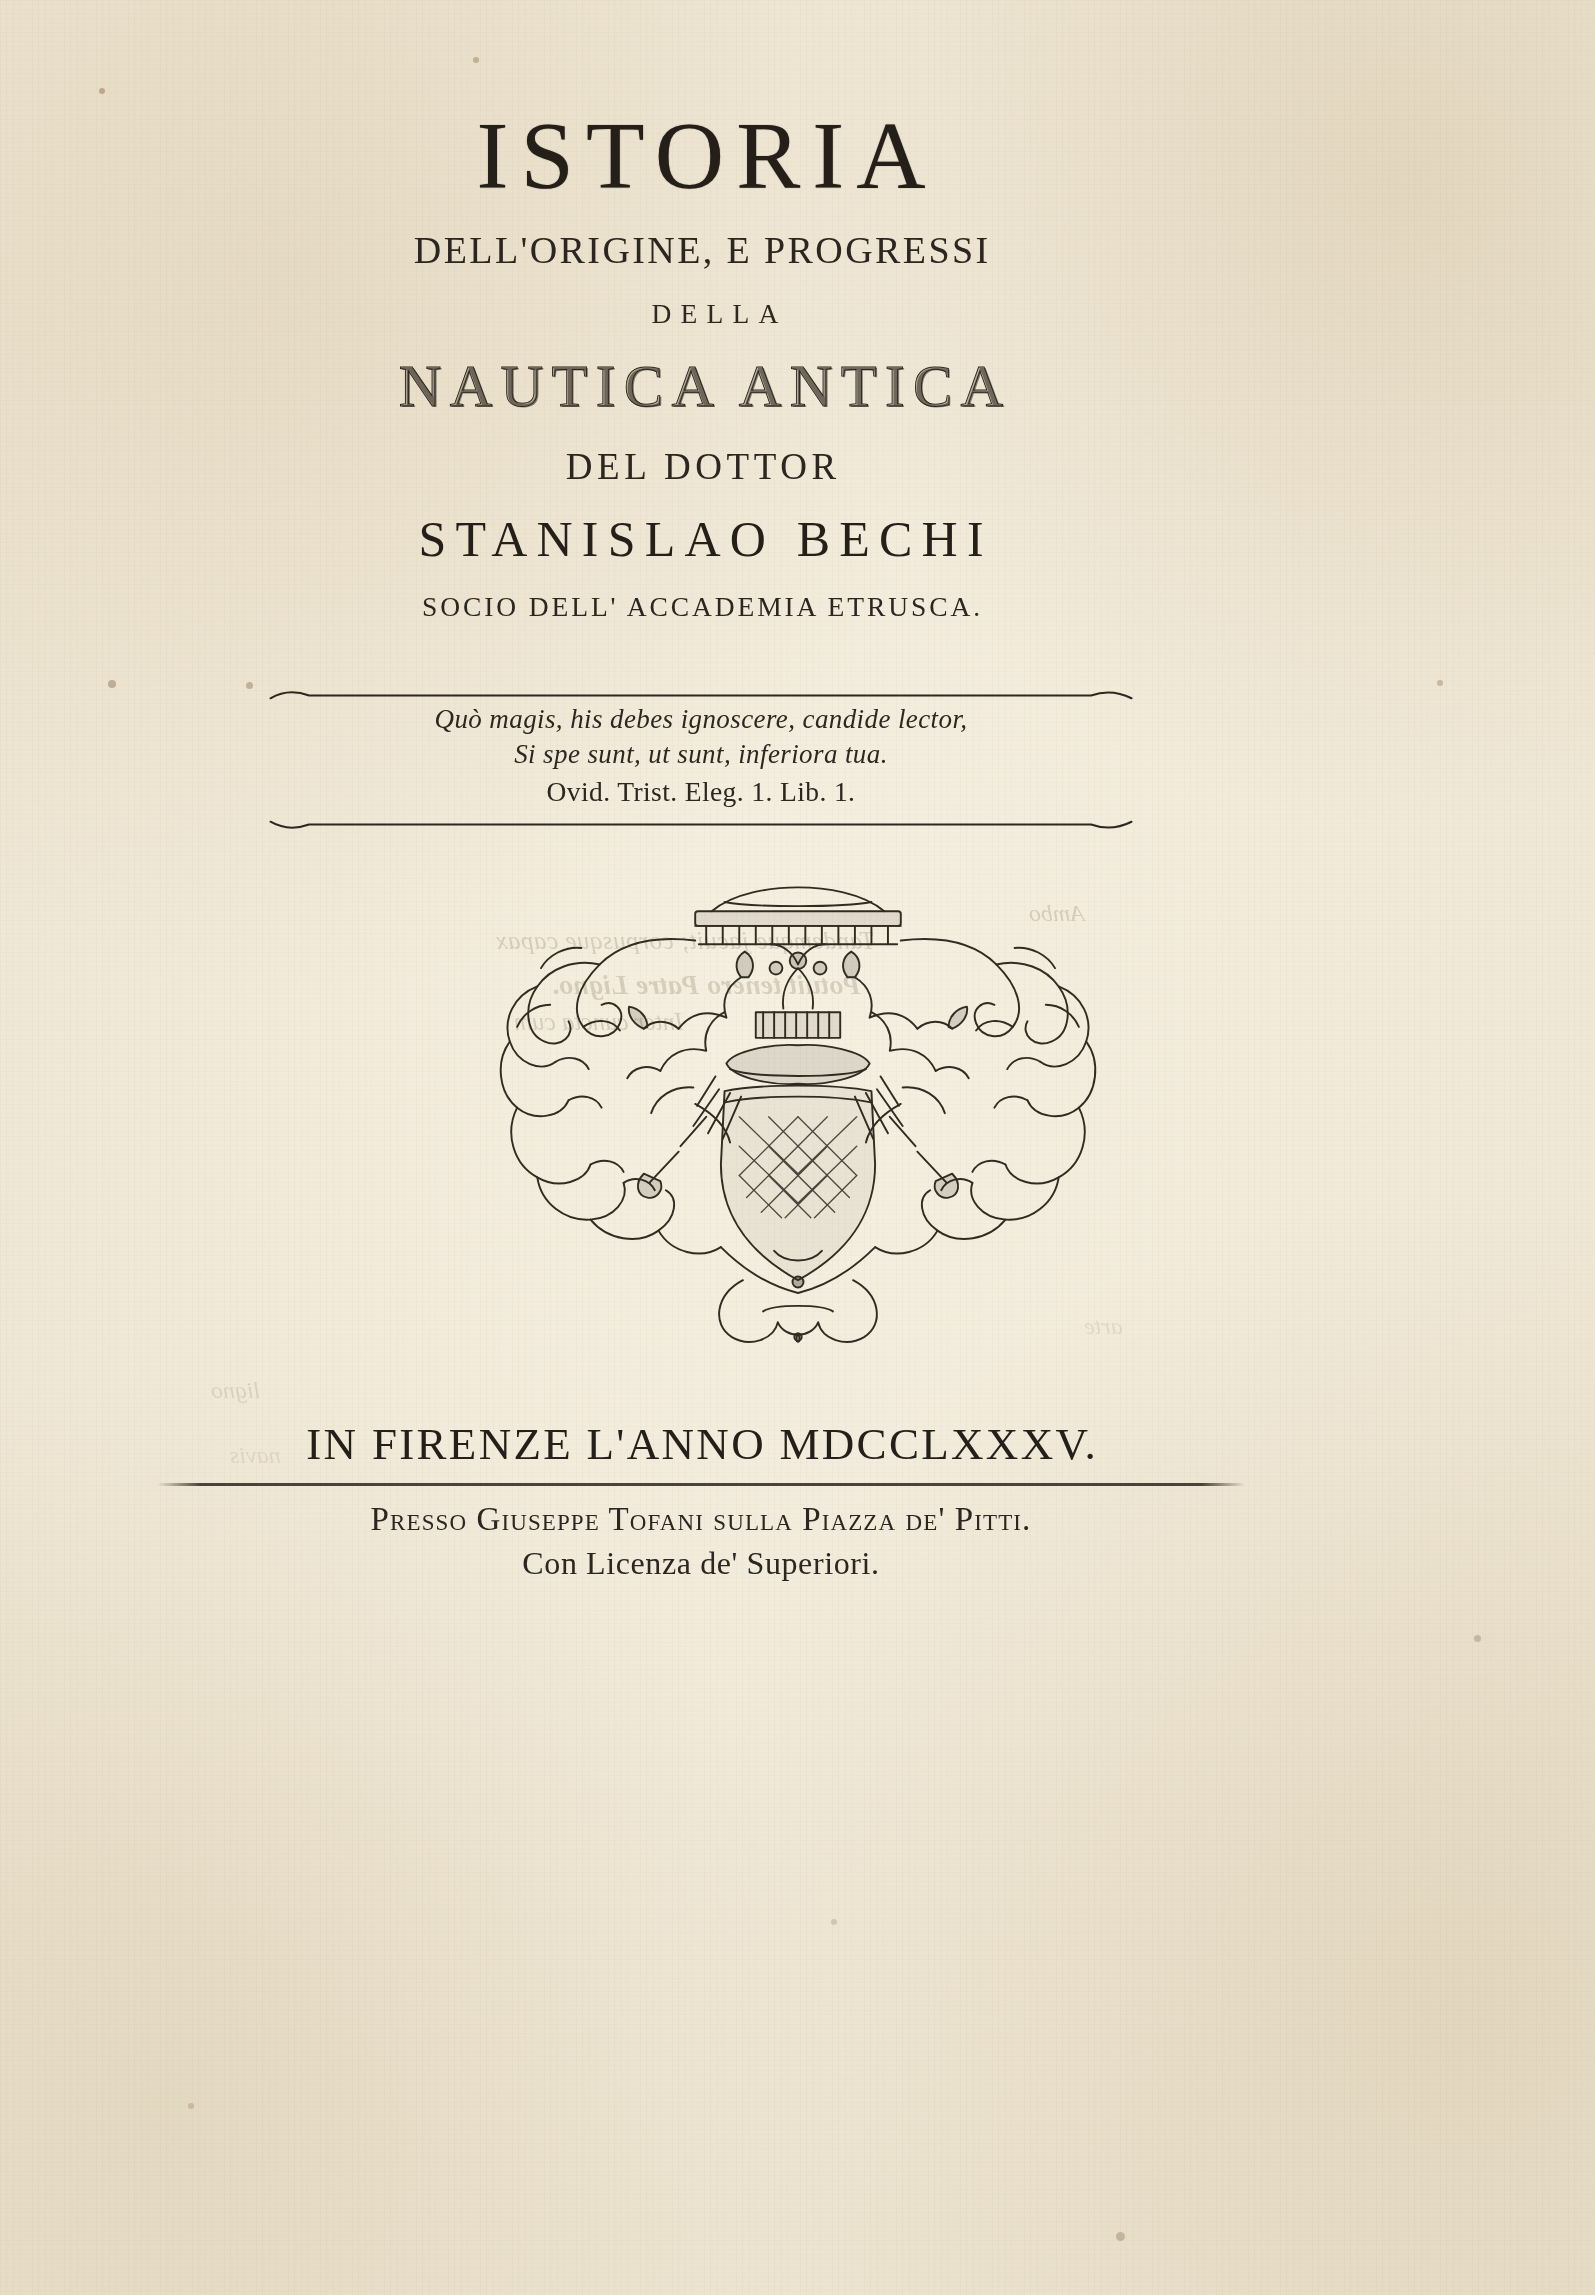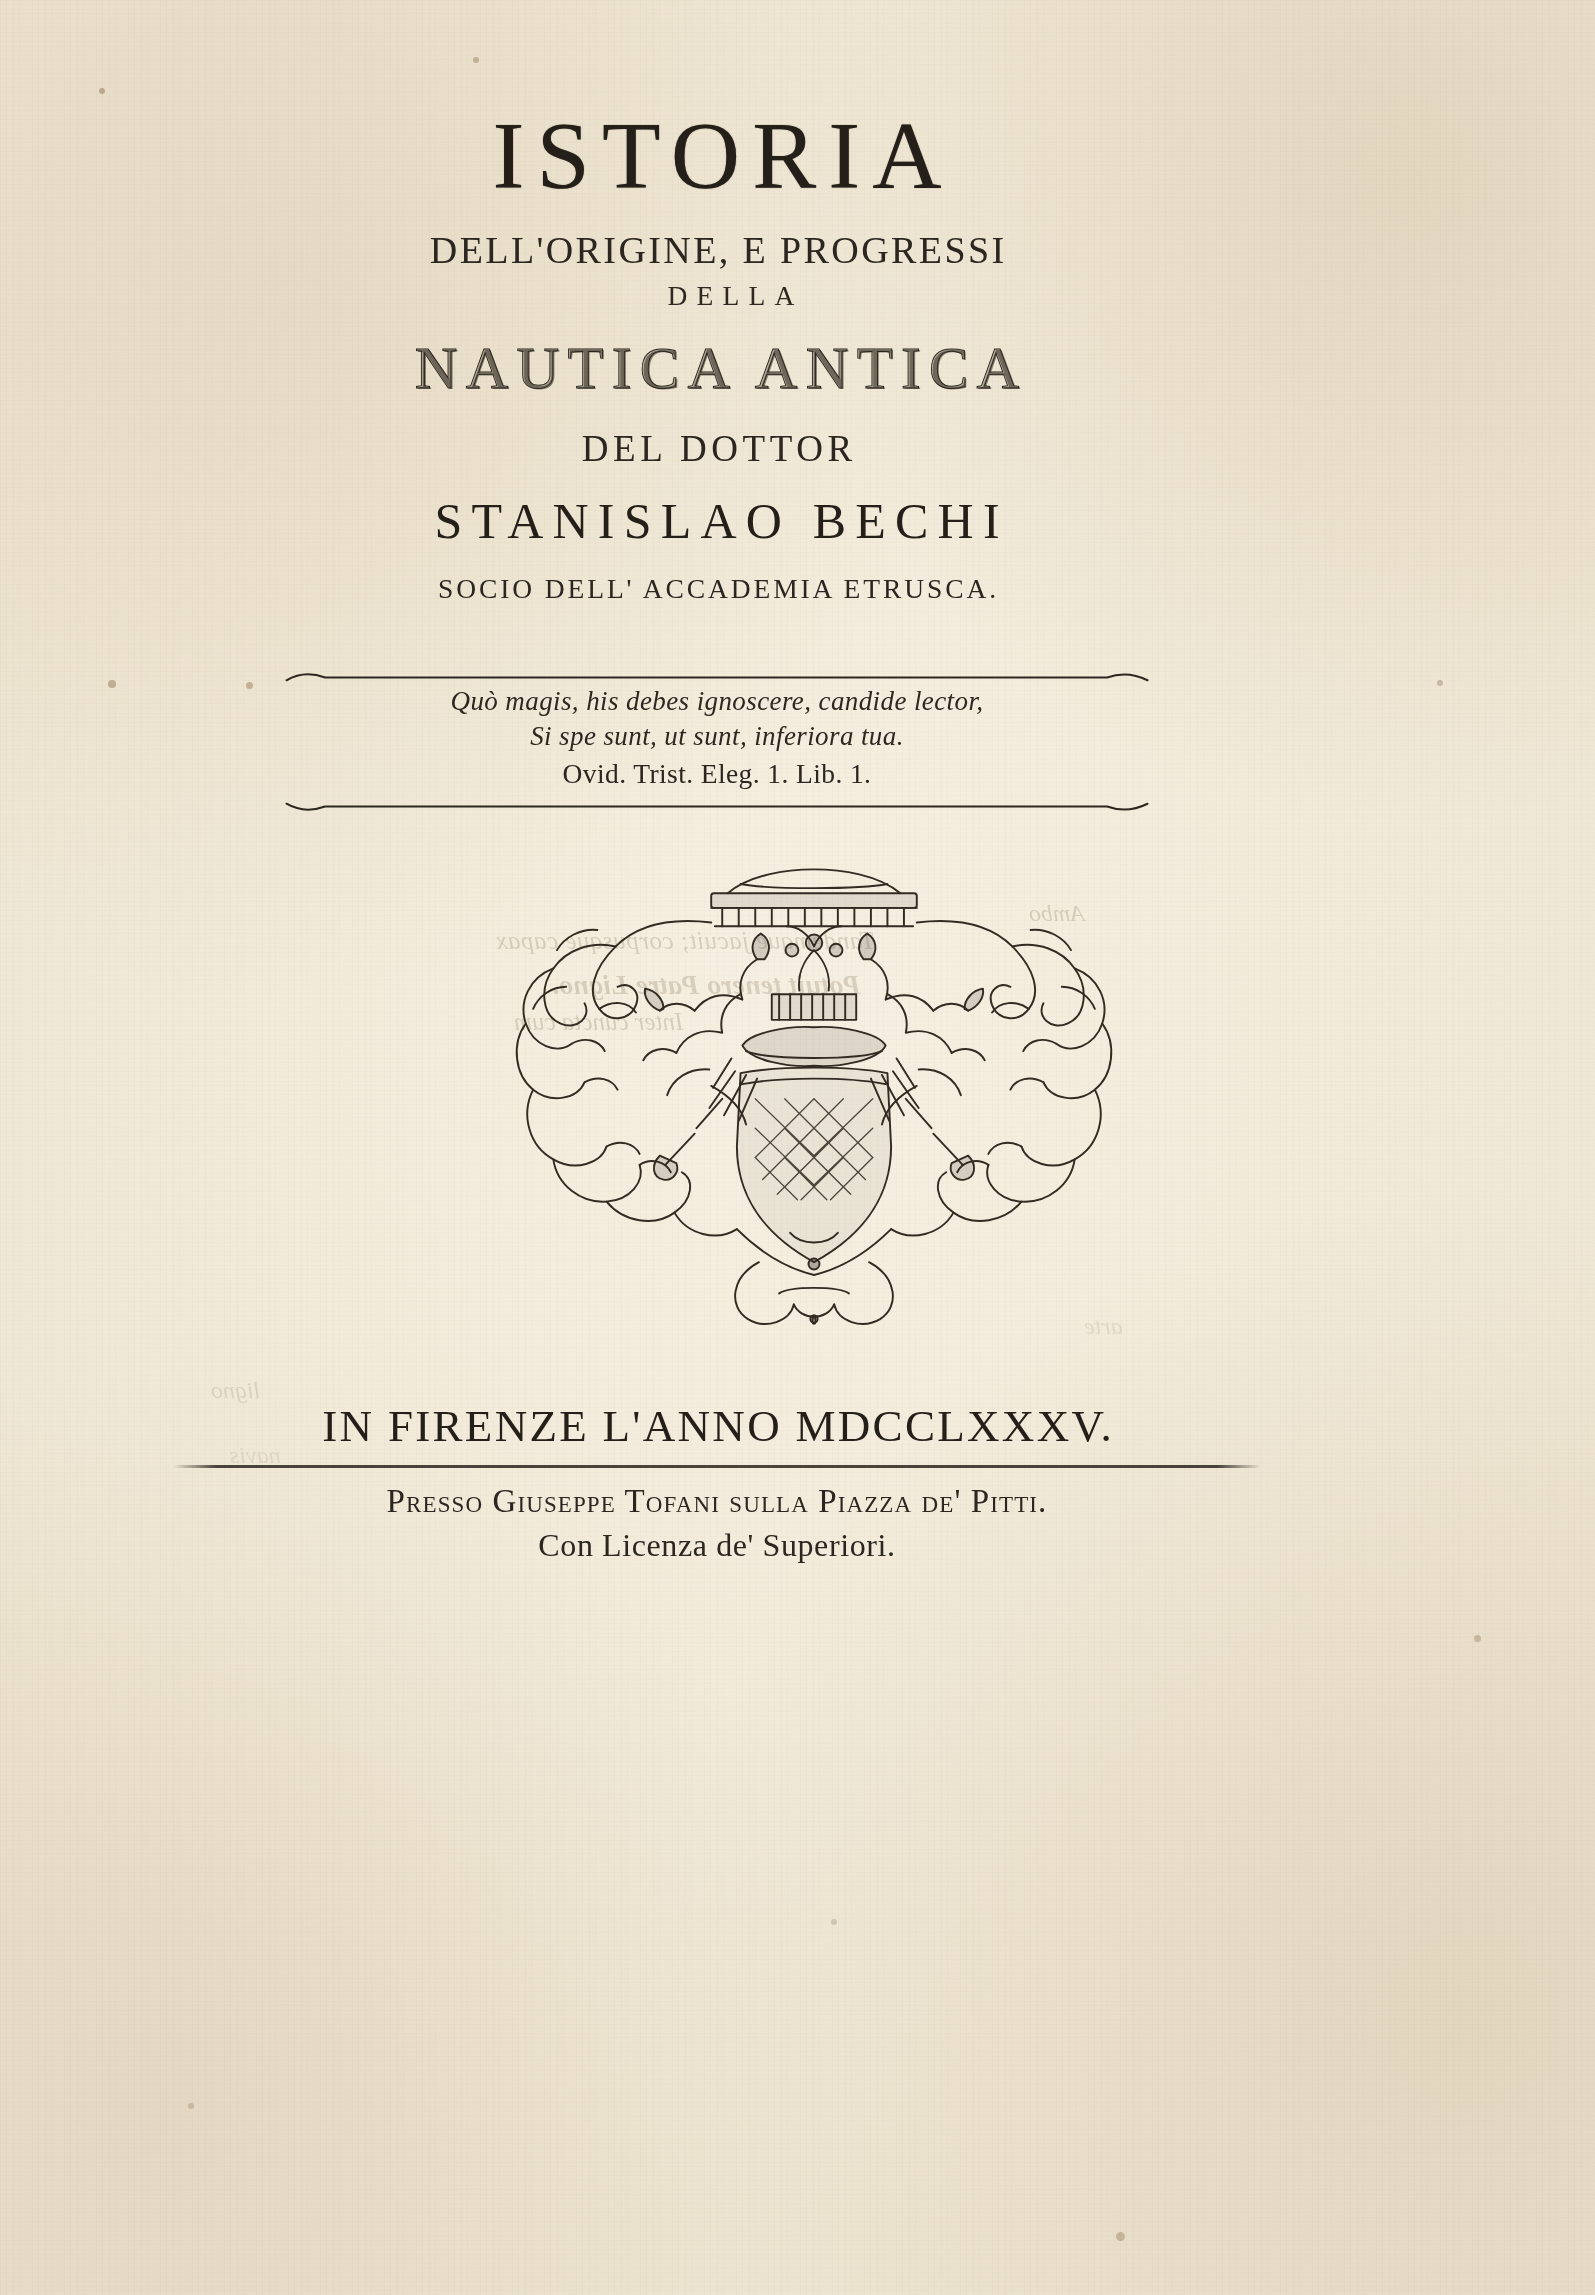--- a/index.html
+++ b/index.html
@@ -71,21 +71,21 @@
   .bleed.b5 { left: 211px; top: 1377px; font-size: 24px; opacity: .75; }
   .bleed.b6 { left: 230px; top: 1442px; font-size: 24px; opacity: .6; }
   .bleed.b7 { left: 1084px; top: 1313px; font-size: 24px; opacity: .6; }
 
   
   .speck { position: absolute; border-radius: 50%; pointer-events: none; }
 
   
   .typeblock {
     position: absolute;
-    left: 16px;
+    left: 0;
     top: 0;
     width: 1402px;
     text-align: center;
     color: #2b2620;
   }
 
   .t-title {
     margin-top: 108px;
     font-size: 96px;
     letter-spacing: 12px;
@@ -96,21 +96,21 @@
     text-shadow: 0 0 1.1px rgba(40,34,26,0.55);
   }
   .t-sub1 {
     margin-top: 24px;
     font-size: 38px;
     letter-spacing: 2.4px;
     text-indent: 2.4px;
     color: #2b2620;
   }
   .t-della {
-    margin-top: 8px;
+    margin-top: 26px;
     font-size: 27.5px;
     letter-spacing: 9.2px;
     text-indent: 9.2px;
     color: #2e2821;
     padding-left: 28px;
   }
   .t-nautica {
     margin-top: 22px;
     font-size: 59px;
     letter-spacing: 8.3px;

